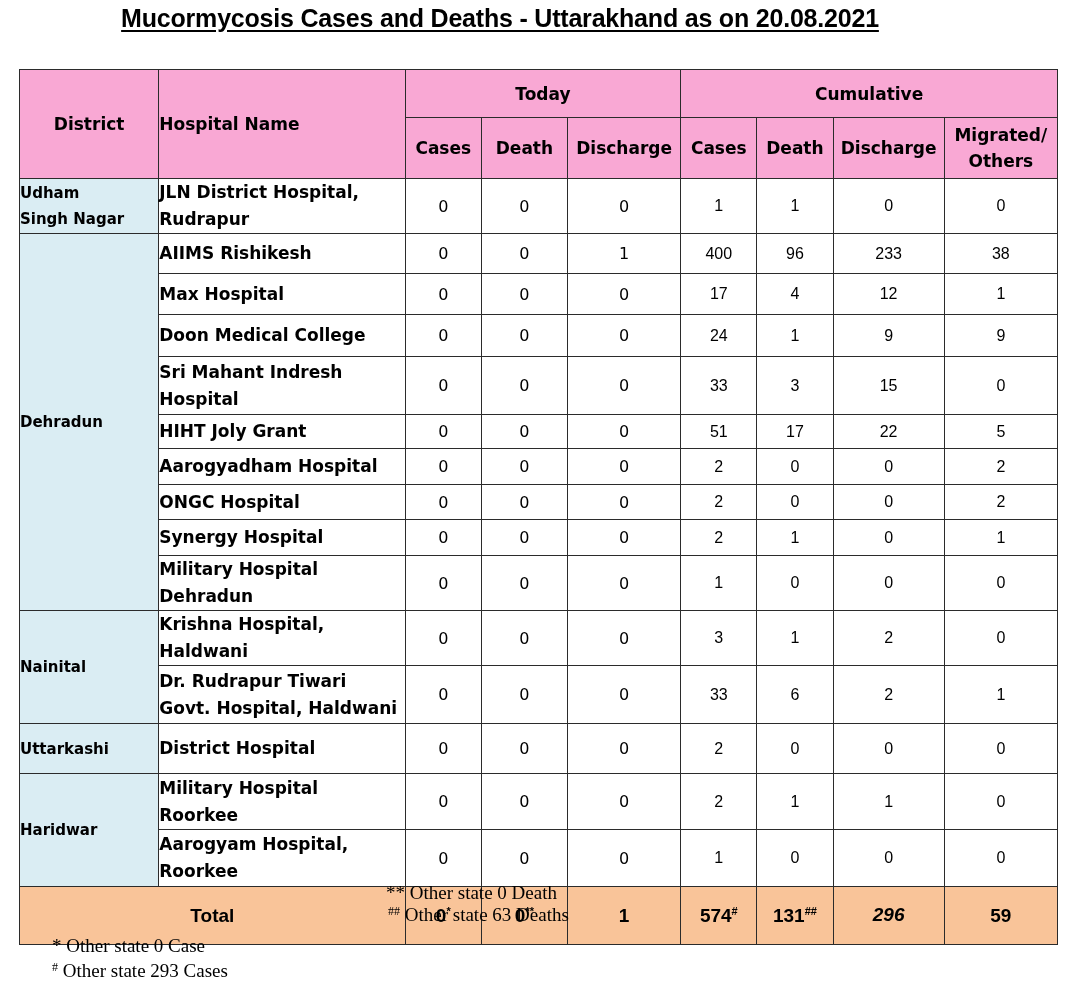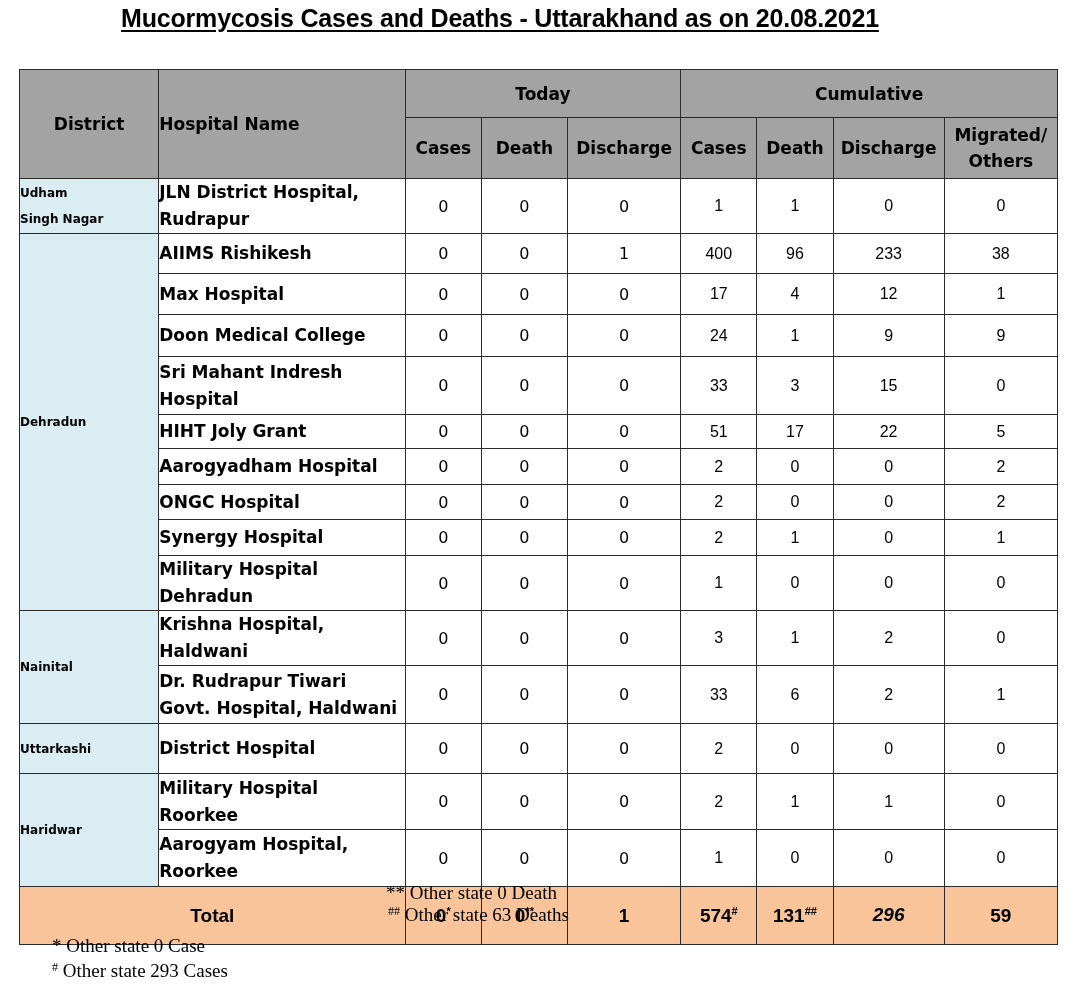--- a/index.html
+++ b/index.html
@@ -7,23 +7,23 @@
   .title {
     position: absolute; left: 0; top: 4px; width: 1000px; text-align: center;
     font-family: "Liberation Sans", sans-serif; font-weight: bold; font-size: 25px;
     text-decoration: underline; text-underline-offset: 3px; letter-spacing: -0.2px;
   }
   table.grid {
     position: absolute; left: 19px; top: 69px; width: 1039px;
     border-collapse: collapse; table-layout: fixed;
   }
   table.grid td, table.grid th { border: 1.5px solid #2b2b2b; padding: 0; }
-  th { background: #a3a3a3; font-family: "DejaVu Sans", sans-serif; font-weight: bold; font-size: 17px; text-align: center; }
+  th { background: #f9a8d4; font-family: "DejaVu Sans", sans-serif; font-weight: bold; font-size: 17px; text-align: center; }
   th.left { text-align: left; padding-left: 10px; }
-  td.district { background: #daedf3; font-family: "DejaVu Sans", sans-serif; font-weight: bold; font-size: 12px; padding-left: 10px; line-height: 26px; vertical-align: middle; }
+  td.district { background: #daedf3; font-family: "DejaVu Sans", sans-serif; font-weight: bold; font-size: 15px; padding-left: 10px; line-height: 26px; vertical-align: middle; }
   td.hosp { font-family: "DejaVu Sans", sans-serif; font-weight: bold; font-size: 17px; padding-left: 10px; line-height: 27px; vertical-align: middle; }
   td.num { text-align: center; font-family: "DejaVu Sans", sans-serif; font-size: 16px; }
   td.cnum { text-align: center; font-family: "Liberation Sans", sans-serif; font-size: 16px; }
   tr.total td { background: #f9c499; font-family: "Liberation Sans", sans-serif; font-weight: bold; font-size: 19px; text-align: center; }
   tr.total td.low { vertical-align: bottom; padding-bottom: 18px; font-style: italic; }
   sup { font-size: 11px; vertical-align: 7px; }
   .foot { position: absolute; font-family: "Liberation Serif", serif; font-size: 19px; }
   .foot sup { font-size: 12px; vertical-align: 6px; }
 </style>
 </head>

